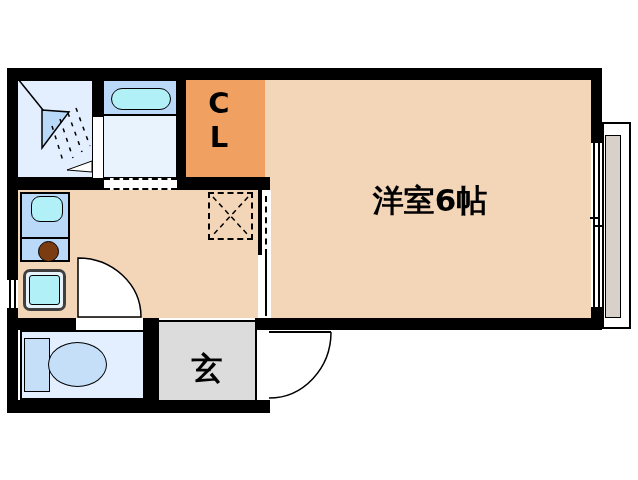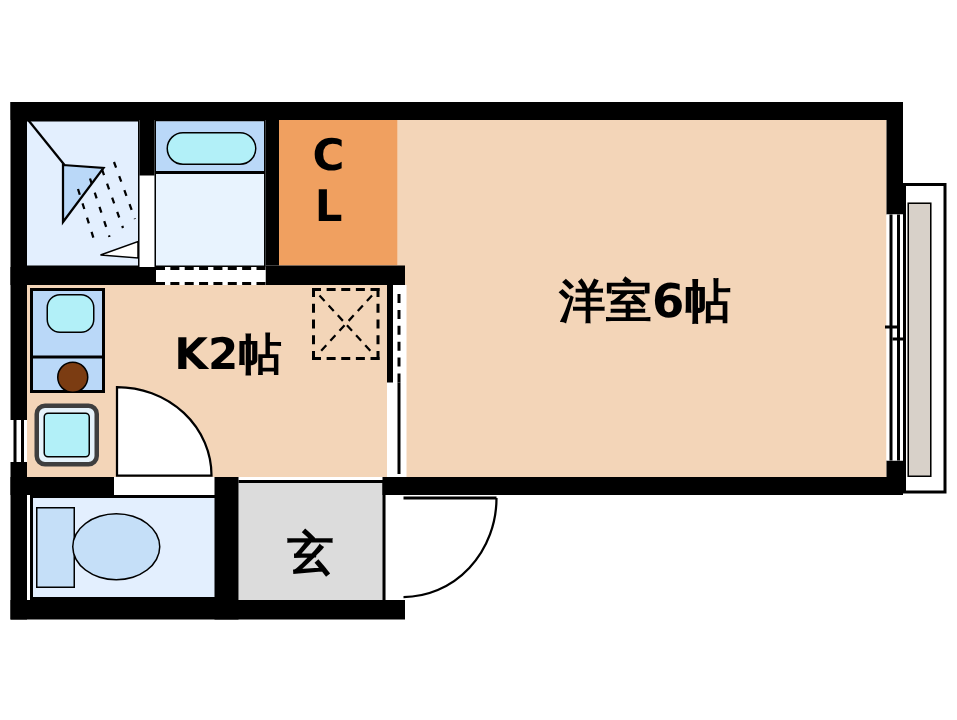--- a/index.html
+++ b/index.html
@@ -96,20 +96,19 @@
     <div class="vline" style="left:7px;width:1.5px;"></div>
   </div>
   <div class="abs" style="left:104px;top:178px;width:73px;height:12px;background:#fff;border-top:2px dashed #000;border-bottom:2px dashed #000;"></div>
 
   <div class="abs" style="left:258px;top:190px;width:13px;height:128px;background:#fff;"></div>
   <div class="wall" style="left:258px;top:190px;width:4px;height:65px;"></div>
   <div class="abs" style="left:265px;top:196px;width:0;height:59px;border-left:2px dashed #000;"></div>
   <div class="abs" style="left:265px;top:255px;width:2px;height:61px;background:#000;"></div>
 
   <div class="label" style="left:350px;top:180px;width:160px;font-size:31px;">洋室6帖</div>
-  <div class="label" style="left:107px;top:217px;width:90px;font-size:29px;">K2帖</div>
   <div class="label" style="left:189px;top:348px;width:36px;font-size:31px;">玄</div>
   <div class="label" style="left:202px;top:86px;width:34px;font-size:29px;line-height:34px;">
     <div>C</div>
     <div>L</div>
   </div>
 
 </div>
 
 </body></html>

